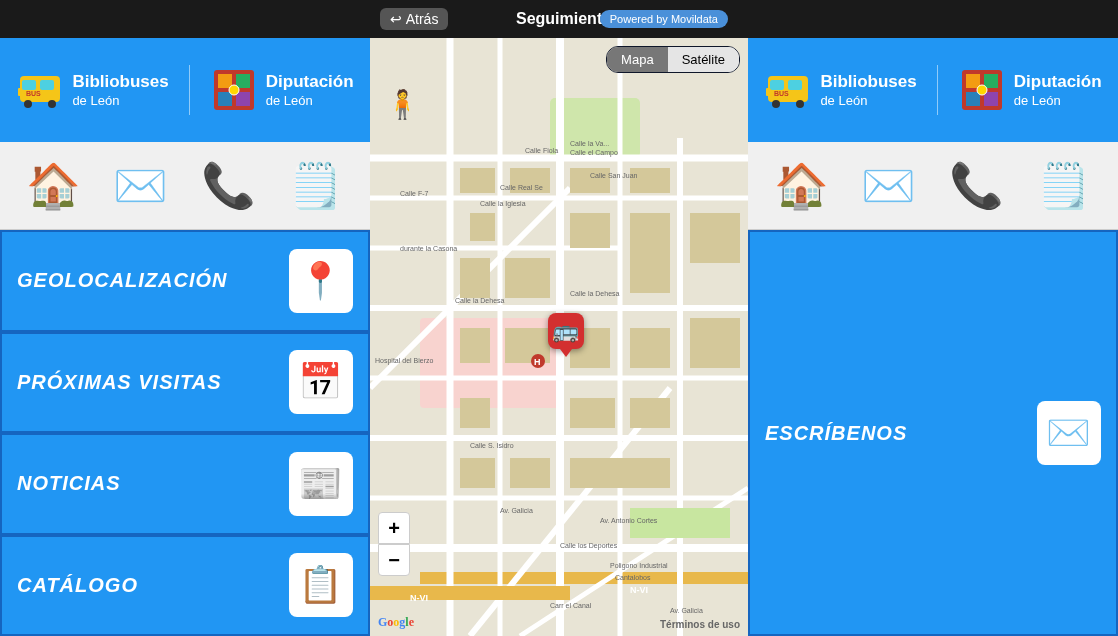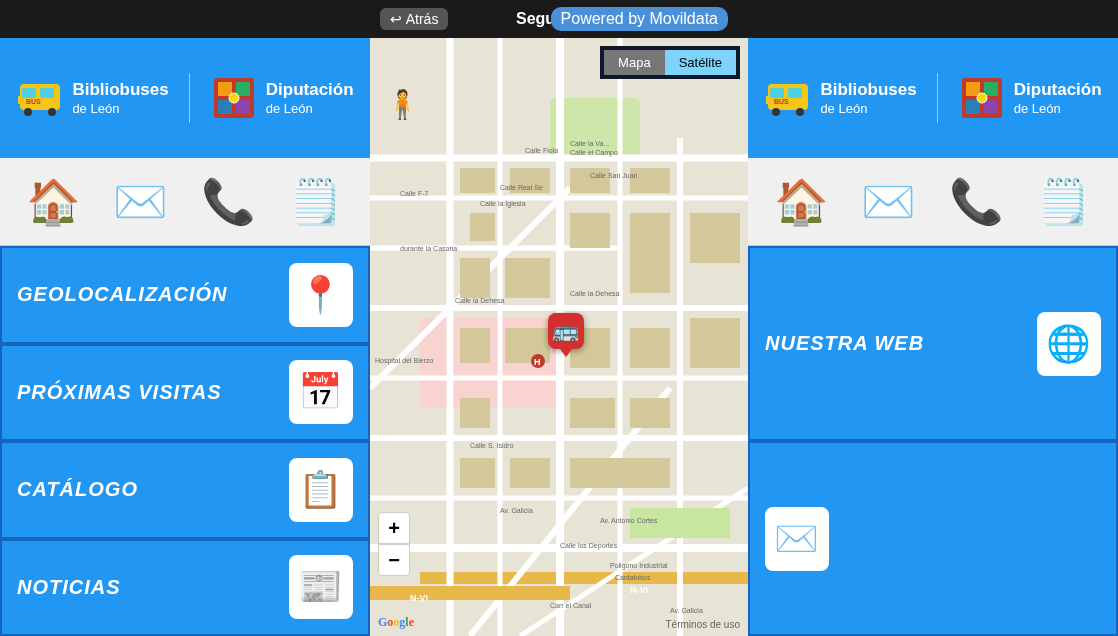--- a/index.html
+++ b/index.html
@@ -40,21 +40,21 @@
       color: white;
       font-size: 16px;
       font-weight: bold;
       margin-left: 10px;
     }
     .top-bar-powered {
       position: absolute;
       right: 390px;
       background: #4a90d9;
       color: white;
-      font-size: 16px;
+      font-size: 11px;
       border-radius: 10px;
       padding: 3px 10px;
     }
 
     
     .main-layout {
       display: flex;
       flex: 1;
       overflow: hidden;
     }
@@ -78,21 +78,21 @@
     
     .center-panel {
       flex: 1;
       position: relative;
       background: #e8e0d0;
     }
 
     
     .header-strip {
       background: #2196f3;
-      height: 120px;
+      height: 104px;
       display: flex;
       align-items: center;
       justify-content: center;
       gap: 20px;
       padding: 0 15px;
     }
     .logo-group {
       display: flex;
       align-items: center;
       gap: 8px;
@@ -185,30 +185,30 @@
       position: relative;
       background: #e8e4d8;
       overflow: hidden;
     }
     .map-controls-top {
       position: absolute;
       top: 8px;
       right: 8px;
       display: flex;
       background: white;
-      border-radius: 0;
+      border-radius: 12px;
       overflow: hidden;
-      border: 4px solid #0f172a;
+      border: 1px solid #0f172a;
       z-index: 5;
     }
     .map-tab {
       padding: 5px 14px;
       font-size: 13px;
       cursor: pointer;
-      background: #7dd3fc;
+      background: #e5e5e5;
       border: none;
     }
     .map-tab.active {
       background: #777;
       color: white;
     }
     .map-zoom {
       position: absolute;
       left: 8px;
       bottom: 60px;
@@ -283,20 +283,21 @@
       font-family: Liberation Serif, serif;
       z-index: 5;
     }
     .map-terms {
       position: absolute;
       bottom: 6px;
       right: 8px;
       font-size: 10px;
       color: #666;
       z-index: 5;
+      font-weight: bold;
     }
   </style>
 </head>
 <body>
 
 <div class="top-bar">
   <div class="top-bar-back">
     <span>↩</span>
     <span>Atrás</span>
   </div>
@@ -365,29 +366,29 @@
           <span class="icon-inner">📍</span>
         </div>
       </div>
       <div class="menu-btn">
         <span class="menu-btn-label">PRÓXIMAS VISITAS</span>
         <div class="menu-btn-icon">
           <span class="icon-inner">📅</span>
         </div>
       </div>
       <div class="menu-btn">
+        <span class="menu-btn-label">NOTICIAS</span>
+        <div class="menu-btn-icon">
+          <span class="icon-inner">📰</span>
+        </div>
+      </div>
+      <div class="menu-btn">
         <span class="menu-btn-label">CATÁLOGO</span>
         <div class="menu-btn-icon">
           <span class="icon-inner">📋</span>
-        </div>
-      </div>
-      <div class="menu-btn">
-        <span class="menu-btn-label">NOTICIAS</span>
-        <div class="menu-btn-icon">
-          <span class="icon-inner">📰</span>
         </div>
       </div>
     </div>
   </div>
 
   <div class="center-panel">
     <div class="map-container">
 
       <svg class="map-svg" viewBox="0 0 378 598" preserveAspectRatio="xMidYMid slice">
 
@@ -534,26 +535,21 @@
       <div class="icon-btn">
         <span class="icon-emoji">📞</span>
       </div>
       <div class="icon-btn">
         <span class="icon-emoji">🗒️</span>
       </div>
     </div>
 
     <div class="menu-buttons">
       <div class="menu-btn">
-        <span class="menu-btn-label">NUESTRA WEB</span>
-        <div class="menu-btn-icon">
-          <span class="icon-inner">🌐</span>
-        </div>
-      </div>
-      <div class="menu-btn">
+        <span class="menu-btn-label">ESCRÍBENOS</span>
         <div class="menu-btn-icon">
           <span class="icon-inner">✉️</span>
         </div>
       </div>
     </div>
   </div>
 
 </div>
 
 </body></html>

